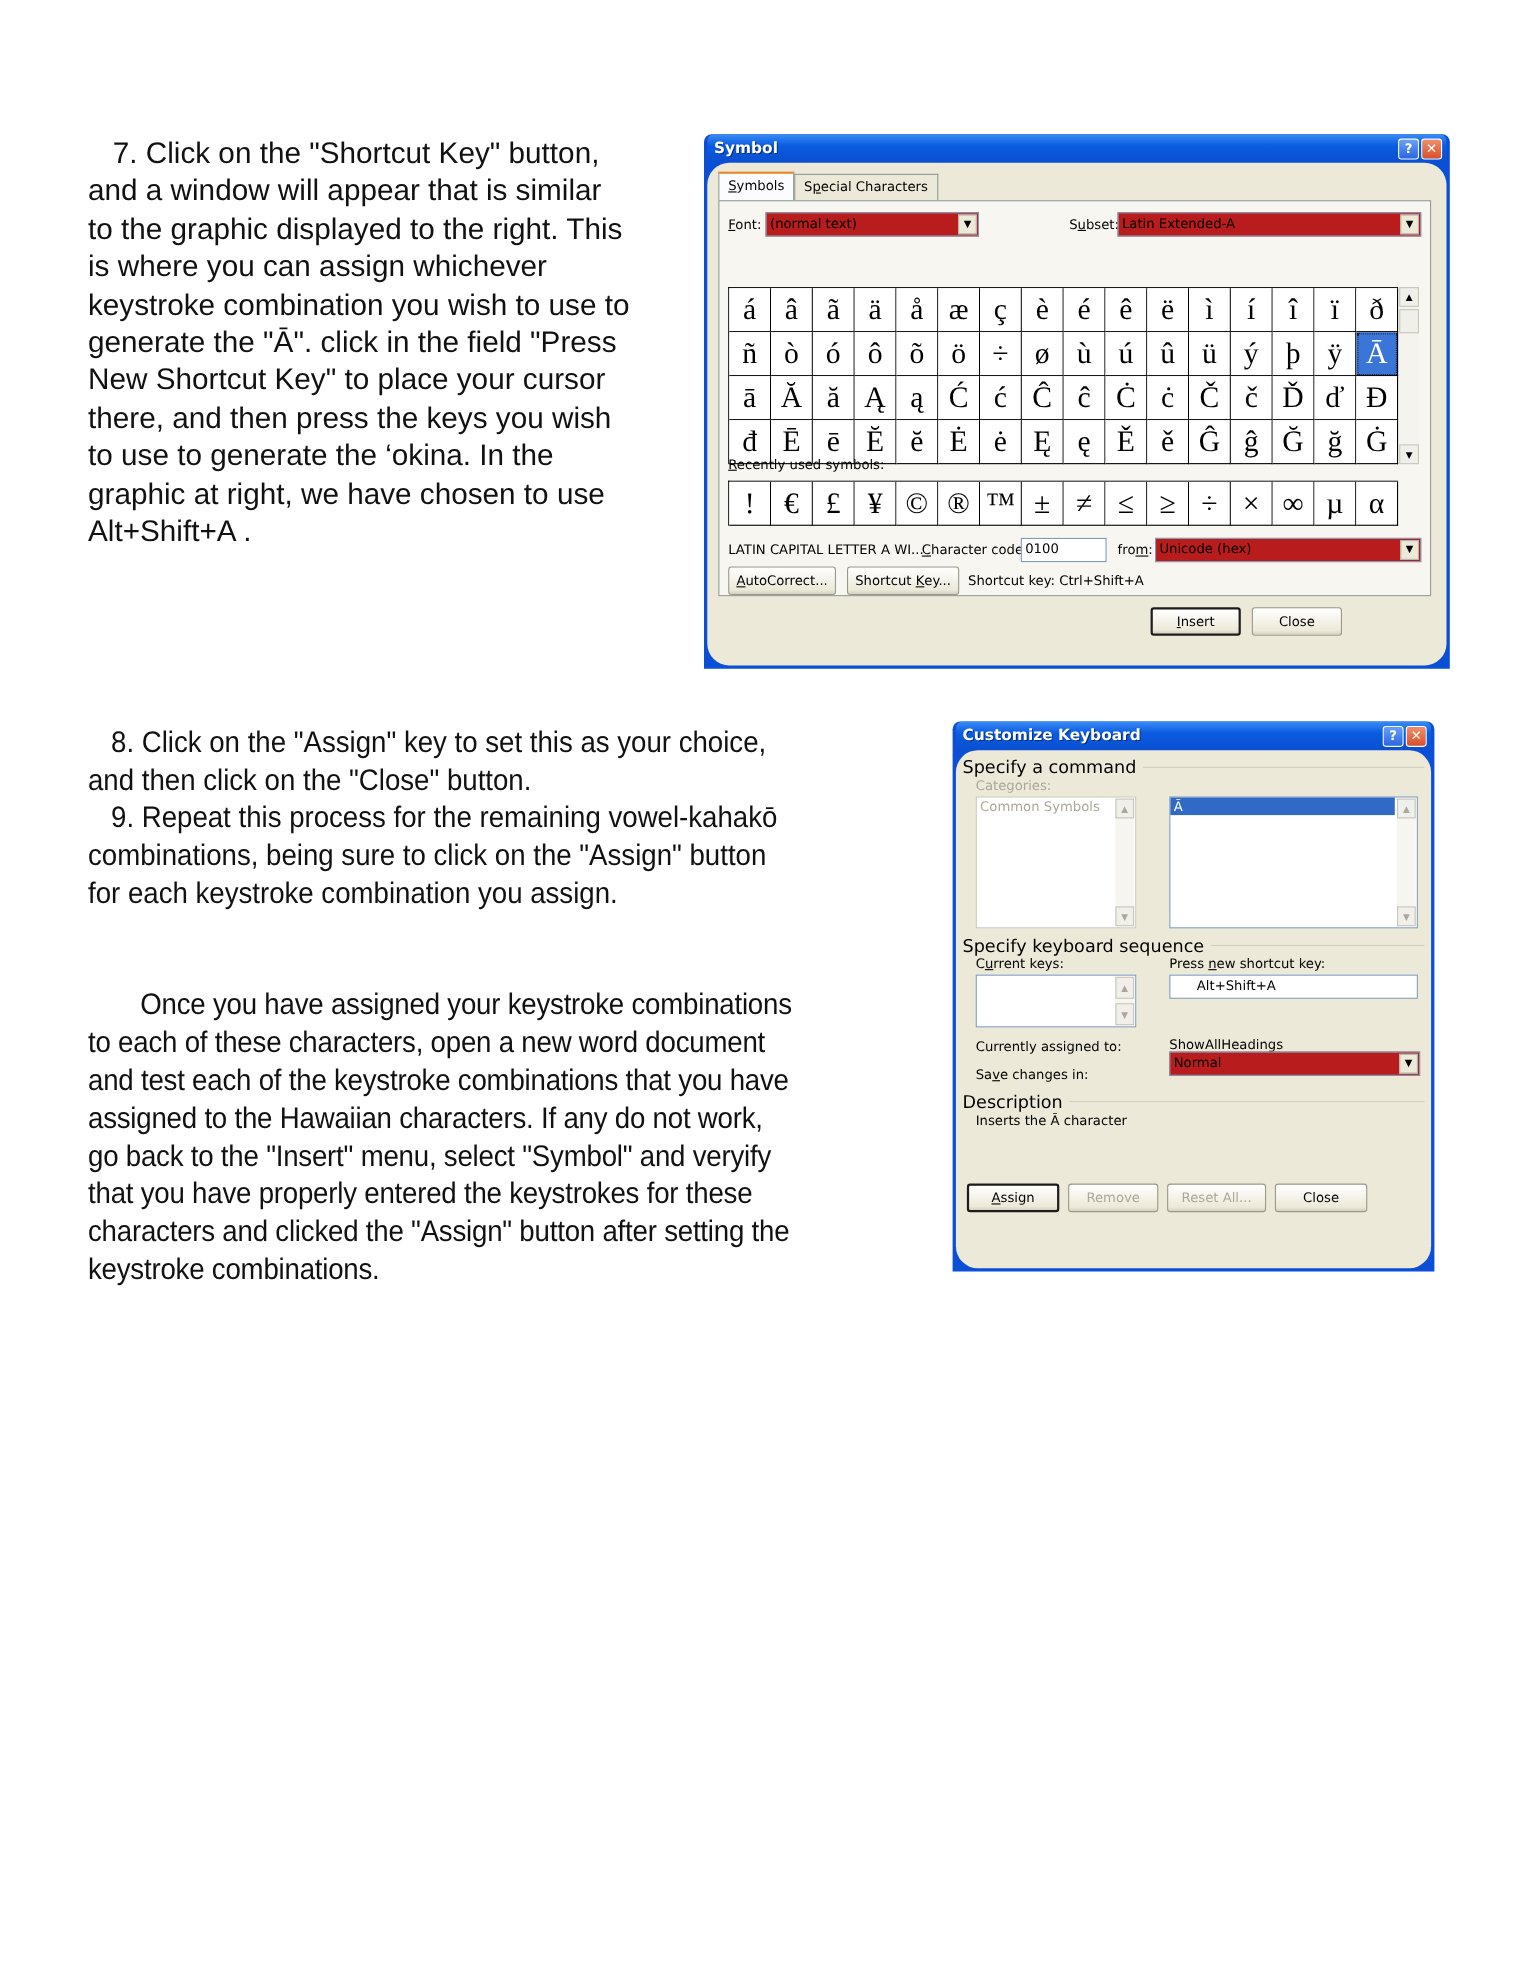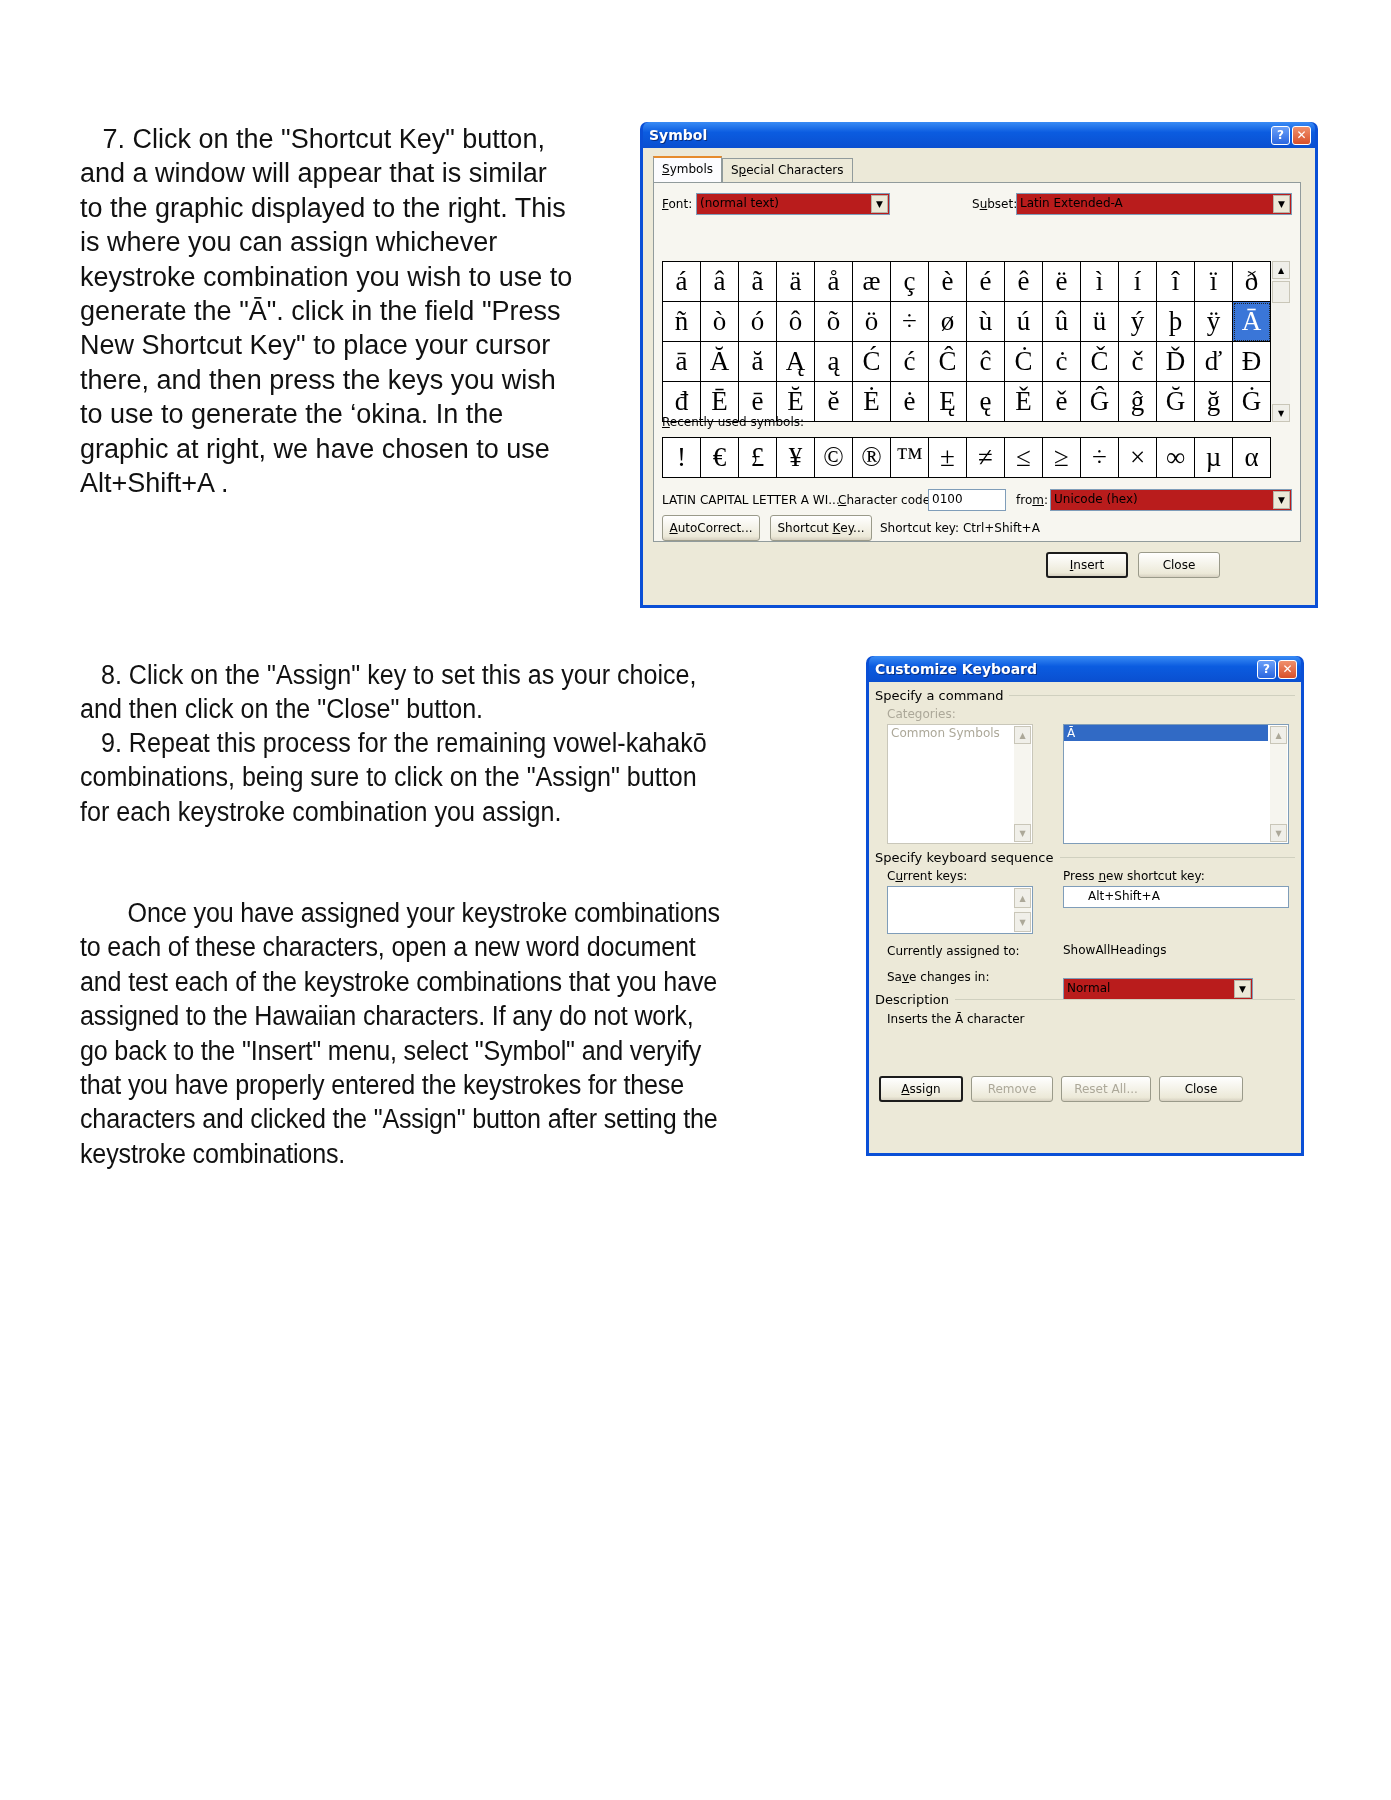--- a/index.html
+++ b/index.html
@@ -17,21 +17,21 @@
   
   .dlg { position: absolute; background: #0a4fd6; border-radius: 7px 7px 0 0; padding: 0 3px 3px 3px; }
   .dlg .titlebar { height: 26px; display: flex; align-items: center; justify-content: space-between; padding: 0 4px 0 6px;
     background: linear-gradient(#3a8cf5, #0b5ce0 40%, #0a4fd0); border-radius: 6px 6px 0 0; }
   .dlg .title { color: #fff; font-family: "DejaVu Sans", sans-serif; font-weight: bold; font-size: 14px; text-shadow: 1px 1px 0 #0a2f80; }
   .tb-btns { display: flex; gap: 2px; }
   .tb-btn { width: 19px; height: 19px; border: 1px solid #fff; border-radius: 3px; color: #fff; font-size: 12px; font-weight: bold;
     display: flex; align-items: center; justify-content: center; font-family: "DejaVu Sans", sans-serif; }
   .tb-help { background: linear-gradient(#6aa0f8, #2a66e0); }
   .tb-close { background: linear-gradient(#f0906c, #d8502a); }
-  .dlg .body { background: #ece9d8; position: relative; font-family: "DejaVu Sans", sans-serif; font-size: 12px; color: #000; }
+  .dlg .body { background: #ece9d8; position: relative; font-family: "DejaVu Sans", sans-serif; font-size: 12px; color: #000; border-radius: 20px; }
 
   
   #symbol-dialog { left: 640px; top: 122px; width: 678px; height: 486px; }
   #symbol-dialog .body { height: 457px; }
   .tabs { position: absolute; left: 10px; top: 8px; display: flex; }
   .tab { padding: 4px 8px 3px 8px; border: 1px solid #919b9c; border-bottom: none; background: #fcfcfe; font-size: 12px; }
   .tab.active { background: #fcfcfe; border-top: 2px solid #e68b2c; height: 26px; }
   .tab.inactive { margin-top: 2px; background: #ece9d8; }
   .tabpanel { position: absolute; left: 10px; top: 34px; width: 648px; height: 360px; border: 1px solid #919b9c; background: #f7f6f0; }
   .lbl { position: absolute; font-size: 12px; white-space: nowrap; text-align: center; }
@@ -55,21 +55,21 @@
 
   .btn { position: absolute; height: 26px; background: linear-gradient(#ffffff, #ece9d8 85%, #d6d0c0); border: 1px solid #9a9a8a;
     border-radius: 3px; font-size: 12px; display: flex; align-items: center; justify-content: center; white-space: nowrap; }
   .btn.default { border: 2px solid #1c1c1c; }
   .btn.disabled { color: #aca899; }
   u { text-decoration: underline; }
 
   
   #custkb-dialog { left: 866px; top: 656px; width: 438px; height: 500px; }
   #custkb-dialog .body { height: 471px; }
-  .grp { position: absolute; font-size: 13px; white-space: nowrap; display: flex; align-items: center; }
+  .grp { position: absolute; font-size: 16px; white-space: nowrap; display: flex; align-items: center; }
   .grp::after { content: ""; display: block; height: 1px; background: #d0d0bf; margin-left: 6px; flex: 1; }
   .listbox { position: absolute; background: #fff; border: 1px solid #7f9db9; }
   .listbox.disabled-lb { border-color: #c9c7ba; }
   .lb-scroll { position: absolute; right: 1px; top: 1px; bottom: 1px; width: 17px; background: #f6f5ef; }
   .lb-item { font-size: 12px; padding: 1px 3px; }
   .lb-item.sel { background: #316ac5; color: #fff; margin-right: 20px; }
   .gray { color: #aca899; }
 </style>
 </head>
 <body>
@@ -282,21 +282,21 @@
         <span class="sb-btn gray" style="top:0; width:17px; height:20px;">▲</span>
         <span class="sb-btn gray" style="bottom:0; width:17px; height:20px;">▼</span>
       </div>
     </div>
     <span class="lbl" style="left:194px; top:187px;">Press&nbsp;<u>n</u>ew shortcut key:</span>
     <div class="textbox" style="left:194px; top:204px; width:226px;padding-left:24px;">Alt+Shift+A</div>
 
     <span class="lbl" style="left:18px; top:262px;">Currently assigned to:</span>
     <span class="lbl" style="left:194px; top:261px;">ShowAllHeadings</span>
     <span class="lbl" style="left:18px; top:288px;">Sa<u>v</u>e changes in:</span>
-    <div class="combo" style="left:194px; top:296px; width:190px;">
+    <div class="combo" style="left:194px; top:274px; width:228px;">
       <span>Normal</span>
       <span class="arrow">▼</span>
     </div>
 
     <div class="grp" style="left:6px; top:310px; width:420px;">Description</div>
     <span class="lbl" style="left:18px; top:330px;">Inserts the Ā character</span>
 
     <div class="btn default" style="left:10px; top:394px; width:84px;">
         <u>A</u>
         <span>ssign</span>

